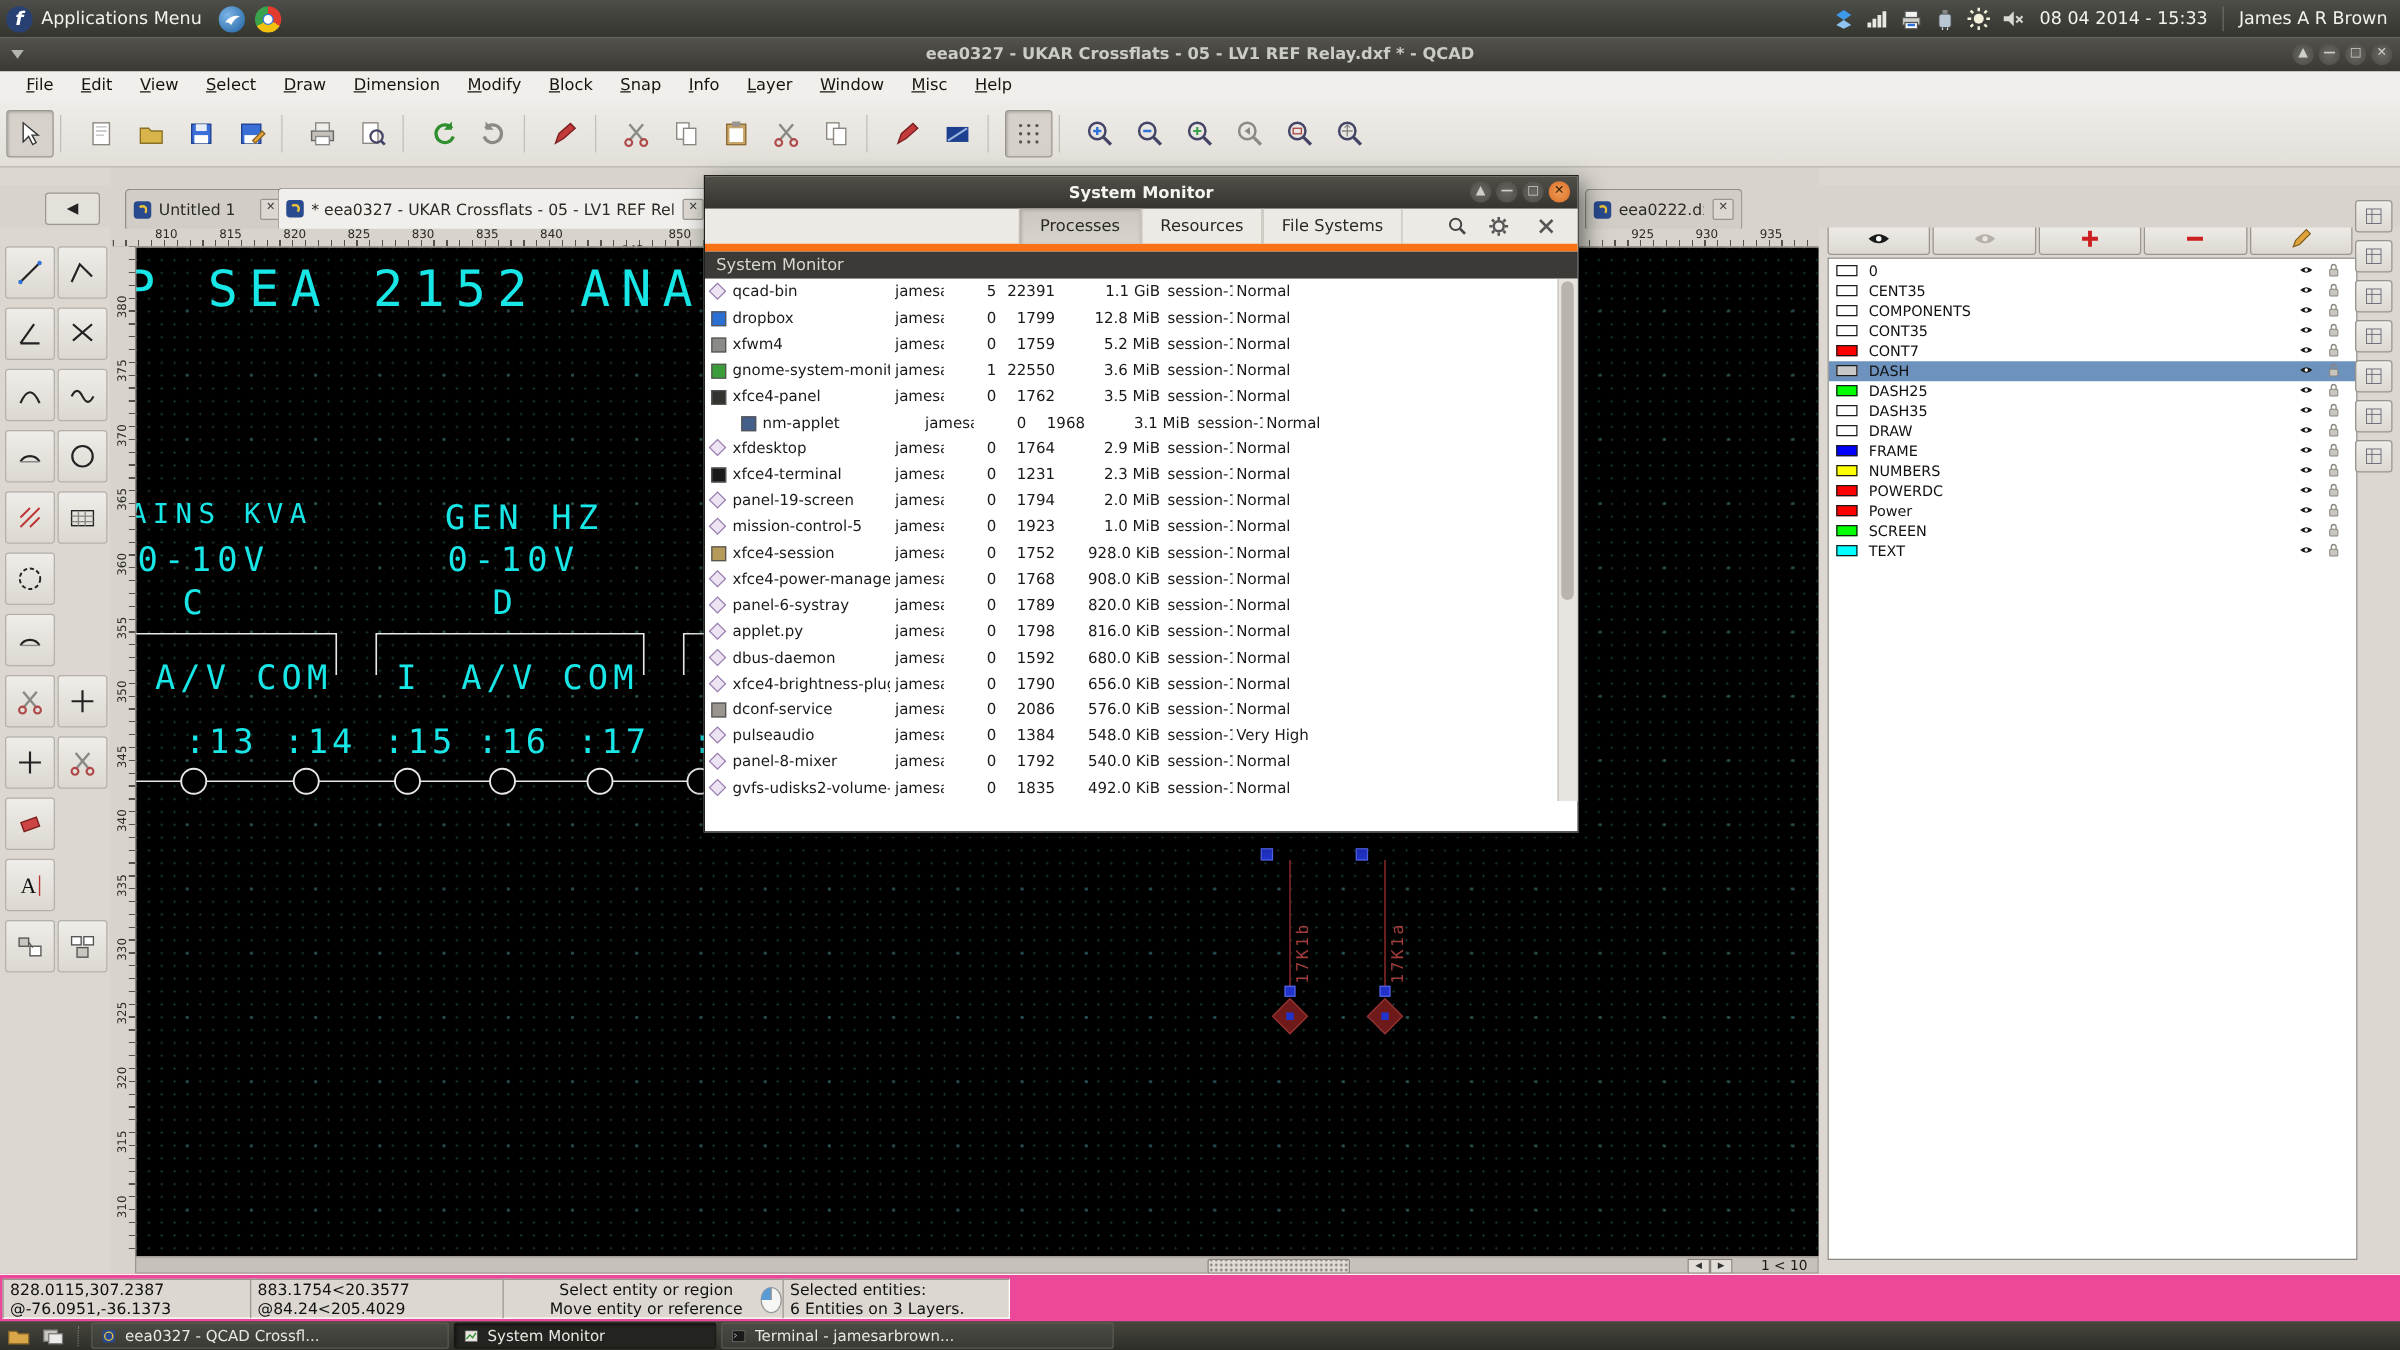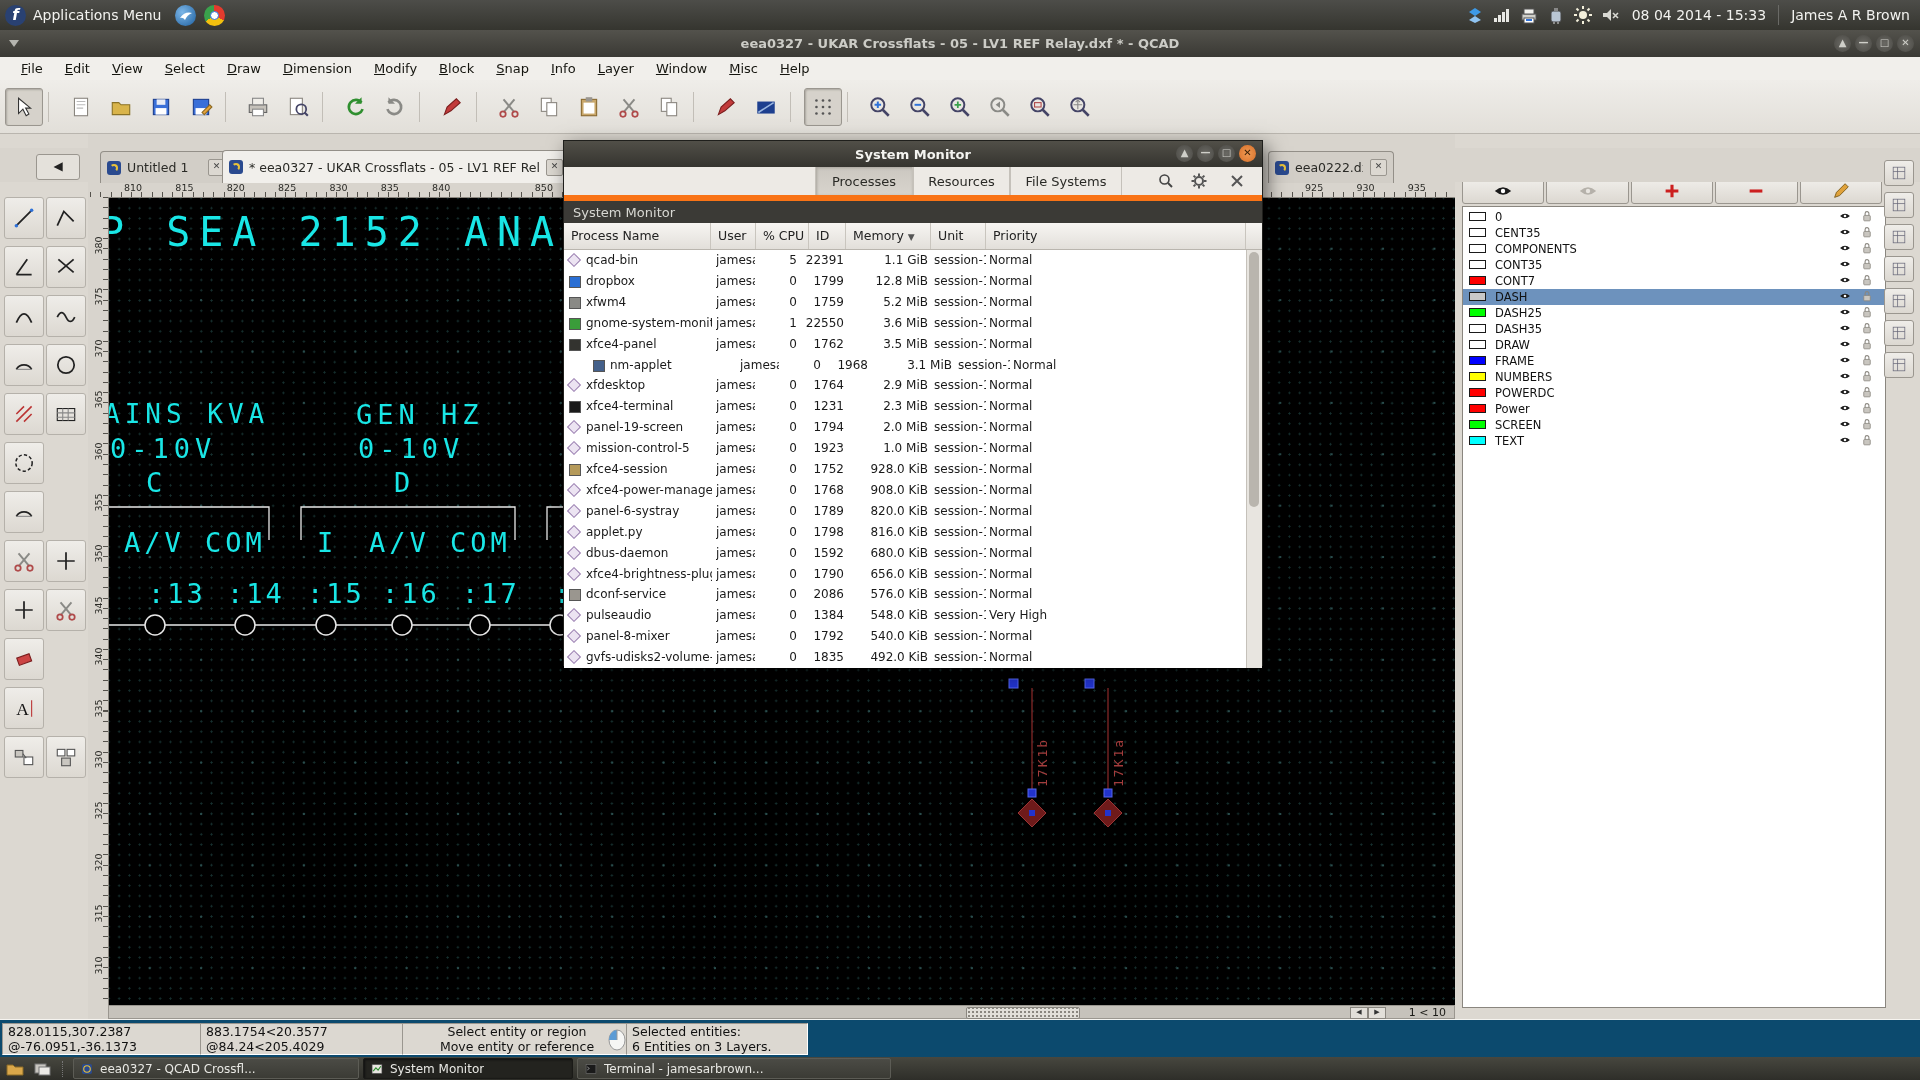--- a/index.html
+++ b/index.html
@@ -69,21 +69,21 @@
     letter-spacing:2px;transform:rotate(-90deg);transform-origin:0 0;width:92px;}
   
   #hscroll{left:108px;top:1005px;width:1347px;height:14px;background:#c6c2bb;border:1px solid #9a968f;
     box-sizing:border-box;z-index:3;}
   #hthumb{position:absolute;left:857px;top:1px;width:112px;height:10px;background:#e2dfd9;
     border:1px solid #8a867f;border-radius:2px;
     background-image:radial-gradient(circle,#8a867f 1px,transparent 1.2px);background-size:4px 4px;background-position:40px 2px;}
   .scr-btn{position:absolute;top:1px;width:16px;height:10px;background:#e2dfd9;border:1px solid #8a867f;
     font-size:7px;text-align:center;line-height:9px;color:#333;}
   #scale-txt{position:absolute;right:8px;top:0px;font-size:11px;color:#1a1a16;}
-  #statusbar{left:0;top:1019px;width:1920px;height:38px;background:#0c4a6e;border-top:1px solid #f6f4f0;z-index:5;}
+  #statusbar{left:0;top:1019px;width:1920px;height:38px;background:#ec4899;border-top:1px solid #f6f4f0;z-index:5;}
   .st-box{position:absolute;top:3px;height:30px;border:1px solid #9a968f;border-right-color:#fff;
     border-bottom-color:#fff;background:#dcd8d1;font-size:12.5px;color:#111;padding:0 5px;line-height:15px;white-space:nowrap;overflow:hidden;}
   
   #taskbar{left:0;top:1057px;width:1920px;height:23px;background:linear-gradient(#47473f,#2e2e29);
     display:flex;align-items:center;z-index:90;}
   .tk-ic-btn{width:24px;height:19px;margin-left:3px;display:flex;align-items:center;justify-content:center;}
   .tk-sep{width:4px;height:16px;margin:0 6px 0 8px;border-left:1px dotted #777;}
   .task-btn{height:19px;border:1px solid #5c5c55;border-radius:2px;background:linear-gradient(#4b4b45,#3b3b35);
     color:#e8e8e4;font-size:12px;display:flex;align-items:center;padding:0 6px;margin-right:4px;overflow:hidden;white-space:nowrap;}
   .task-btn.active{background:#23231f;border-color:#1a1a17;box-shadow:inset 1px 1px 2px #111;}
@@ -599,21 +599,21 @@
       <rect x="920" y="592" width="8" height="8" fill="#2233cc" stroke="#5566ee"></rect>
       <polygon points="924,602 938,616 924,630 910,616" fill="#6e1a1a" stroke="#9a3434"></polygon>
       <rect x="921" y="613" width="6" height="6" fill="#2233cc"></rect>
       <rect x="977" y="482" width="9" height="9" fill="#2233cc" stroke="#5566ee"></rect>
       <line x1="1000" y1="491" x2="1000" y2="592" stroke="#7a2424" stroke-width="1.4"></line>
       <rect x="996" y="592" width="8" height="8" fill="#2233cc" stroke="#5566ee"></rect>
       <polygon points="1000,602 1014,616 1000,630 986,616" fill="#6e1a1a" stroke="#9a3434"></polygon>
       <rect x="997" y="613" width="6" height="6" fill="#2233cc"></rect>
     </svg>
 <div class="cad-text" style="left: -8px; top: 12px; font-size: 40px; letter-spacing: 9px;">P SEA 2152 ANALOGUE</div>
-    <div class="cad-text" style="left: -4px; top: 202px; font-size: 26px; letter-spacing: 5px;">AINS KVA</div>
+    <div class="cad-text" style="left: -4px; top: 202px; font-size: 22px; letter-spacing: 5px;">AINS KVA</div>
     <div class="cad-text" style="left: 248px; top: 202px; font-size: 27px; letter-spacing: 5px;">GEN HZ</div>
     <div class="cad-text" style="left: 2px; top: 236px; font-size: 27px; letter-spacing: 5px;">0-10V</div>
     <div class="cad-text" style="left: 250px; top: 236px; font-size: 27px; letter-spacing: 5px;">0-10V</div>
     <div class="cad-text" style="left: 38px; top: 270px; font-size: 27px; letter-spacing: 5px;">C</div>
     <div class="cad-text" style="left: 286px; top: 270px; font-size: 27px; letter-spacing: 5px;">D</div>
     <div class="cad-text" style="left: 16px; top: 330px; font-size: 27px; letter-spacing: 4px;">A/V</div>
     <div class="cad-text" style="left: 97px; top: 330px; font-size: 27px; letter-spacing: 4px;">COM</div>
     <div class="cad-text" style="left: 209px; top: 330px; font-size: 27px; letter-spacing: 4px;">I</div>
     <div class="cad-text" style="left: 261px; top: 330px; font-size: 27px; letter-spacing: 4px;">A/V</div>
     <div class="cad-text" style="left: 342px; top: 330px; font-size: 27px; letter-spacing: 4px;">COM</div>
@@ -693,29 +693,20 @@
     <span class="sm-tool" style="right:14px;">
       <svg width="14" height="14">
           <path d="M2 2 L12 12 M12 2 L2 12" stroke="#555" stroke-width="2"></path>
         </svg>
       </span>
   <div class="sm-tab active" style="left: 251px; width: 96px;">Processes</div>
       <div class="sm-tab" style="left: 349px; width: 95px;">Resources</div>
       <div class="sm-tab" style="left: 446px; width: 110px;">File Systems</div>
     </div>
   <div id="sm-subhead">System Monitor</div>
-  <div id="sm-cols">
-      <div class="sm-col" style="left: 0px; width: 147px;">Process Name</div>
-      <div class="sm-col" style="left: 147px; width: 45px;">User</div>
-      <div class="sm-col" style="left: 192px; width: 53px;">% CPU</div>
-      <div class="sm-col" style="left: 245px; width: 37px;">ID</div>
-      <div class="sm-col" style="left: 282px; width: 85px;">Memory <span style="font-size:9px;color:#555;">▼</span></div>
-      <div class="sm-col" style="left: 367px; width: 55px;">Unit</div>
-      <div class="sm-col" style="left: 422px; width: 260px;">Priority</div>
-    </div>
   <div id="sm-rows">
     <div id="sm-vscroll">
       <div id="sm-vthumb"></div>
     </div>
   <div class="sm-row" style="top: 0px;">
         <div class="pic diamond"></div>
         <div class="sm-cell" style="left: 22px; width: 126px;">qcad-bin</div>
         <div class="sm-cell" style="left: 152px; width: 39px;">jamesarb</div>
         <div class="sm-cell r" style="left: 197px; width: 36px;">5</div>
         <div class="sm-cell r" style="left: 238px; width: 42px;">22391</div>

